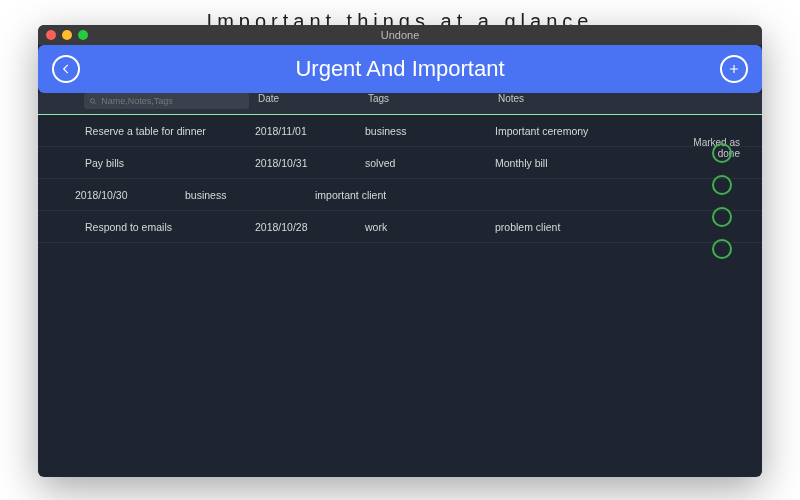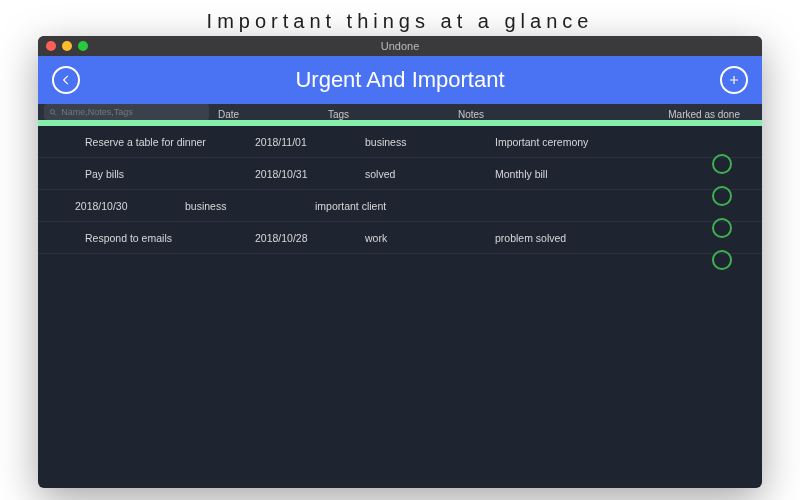--- a/index.html
+++ b/index.html
@@ -15,21 +15,21 @@
       text-align: center;
       font-size: 20px;
       letter-spacing: 5px;
       color: #222;
       padding: 10px 0 8px 0;
       font-weight: 300;
     }
     .window {
       position: absolute;
       left: 38px;
-      top: 36px;
+      top: 25px;
       width: 724px;
       height: 452px;
       background: #1e2530;
       border-radius: 6px;
       box-shadow: 0 12px 40px rgba(0,0,0,0.35);
       overflow: hidden;
       display: flex;
       flex-direction: column;
     }
     .titlebar {
@@ -59,20 +59,21 @@
       font-size: 11px;
       color: #bbb;
     }
     .header-bar {
       height: 48px;
       background: #4a73f3;
       display: flex;
       align-items: center;
       justify-content: space-between;
       padding: 8px 14px;
+      border-radius: 6px;
     }
     .circle-btn {
       width: 28px; height: 28px;
       border: 2px solid #fff;
       border-radius: 50%;
       display: flex;
       align-items: center;
       justify-content: center;
       color: #fff;
       cursor: pointer;
@@ -80,24 +81,25 @@
     .circle-btn svg { width: 14px; height: 14px; stroke: #fff; stroke-width: 2; fill: none; }
     .header-title {
       color: #fff;
       font-size: 22px;
       font-weight: 400;
     }
     .table-header {
       height: 22px;
       background: #2a313c;
       display: flex;
-      align-items: flex-end;
+      align-items: flex-start;
       font-size: 10px;
       color: #c8c8c8;
-      border-bottom: 6px solid #86efac;
+      border-bottom: 1px solid #86efac;
+      padding-left: 40px;
     }
     .col-name { width: 180px; padding-left: 6px; display: flex; align-items: center; }
     .col-date { width: 110px; }
     .col-tags { width: 130px; }
     .col-notes { width: 180px; }
     .col-done { flex: 1; text-align: right; padding-right: 22px; margin-top: 44px; }
     .search-wrap {
       background: #3a414c;
       border-radius: 3px;
       height: 16px;
@@ -207,19 +209,19 @@
       <div class="col-tags">business</div>
       <div class="col-notes">important client</div>
       <div class="col-done">
           <div class="done-circle"></div>
         </div>
     </div>
     <div class="row">
       <div class="col-name">Respond to emails</div>
       <div class="col-date">2018/10/28</div>
       <div class="col-tags">work</div>
-      <div class="col-notes">problem solved</div>
+      <div class="col-notes">problem client</div>
       <div class="col-done">
           <div class="done-circle"></div>
         </div>
     </div>
   </div>
 </div>
 
 </body></html>

